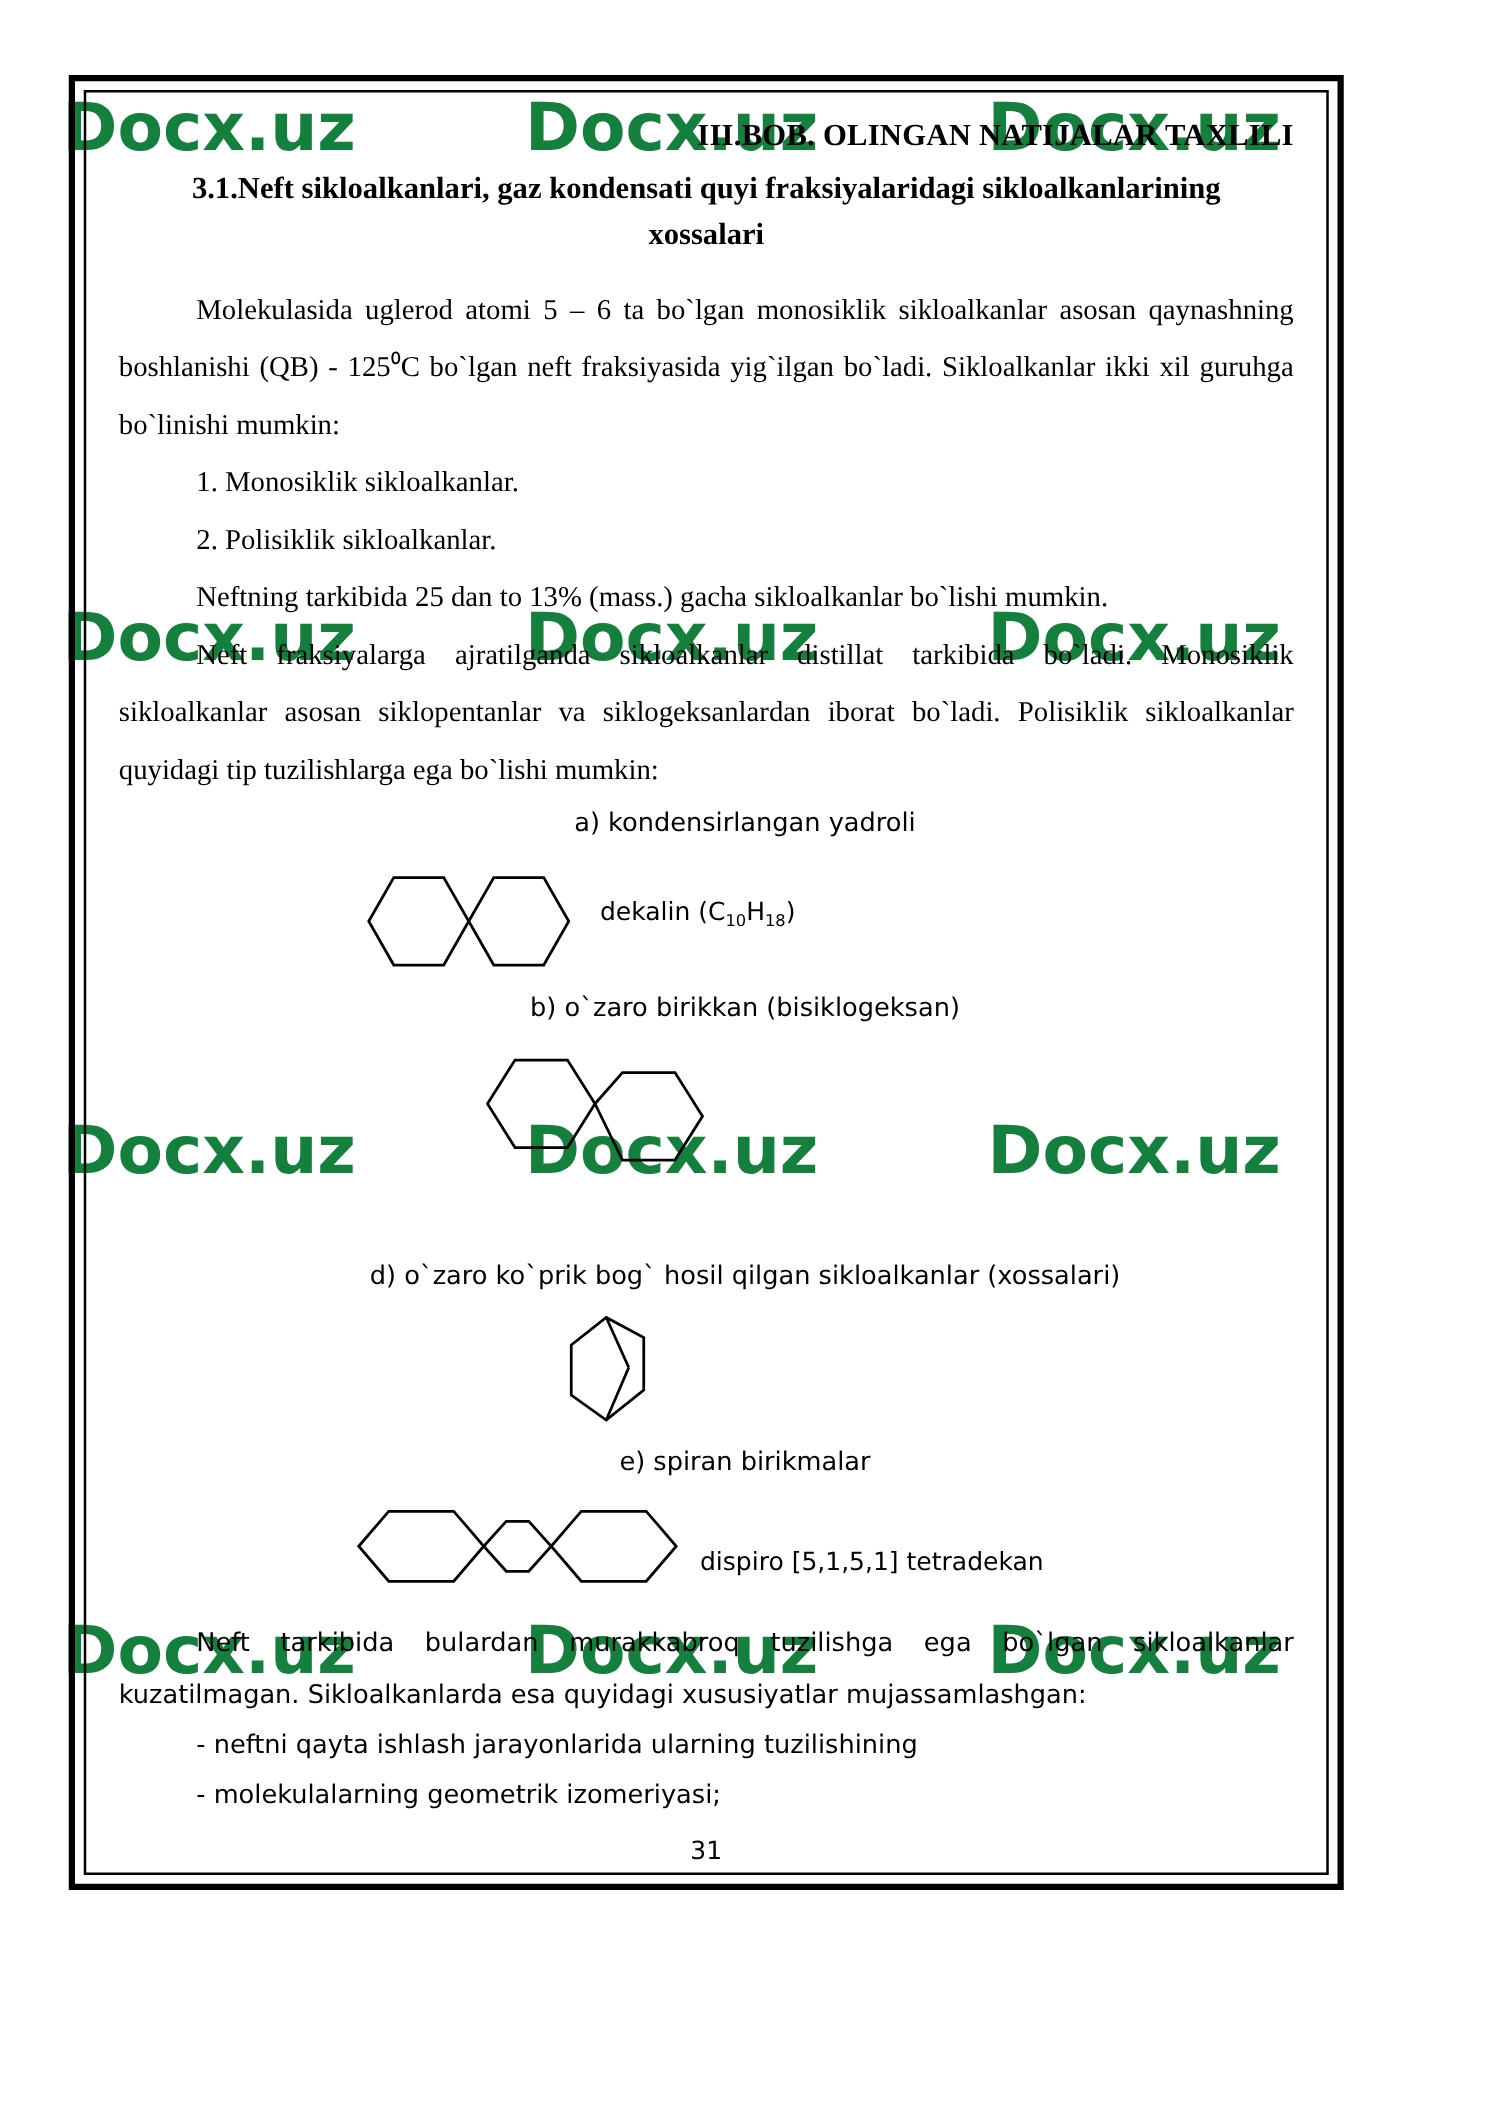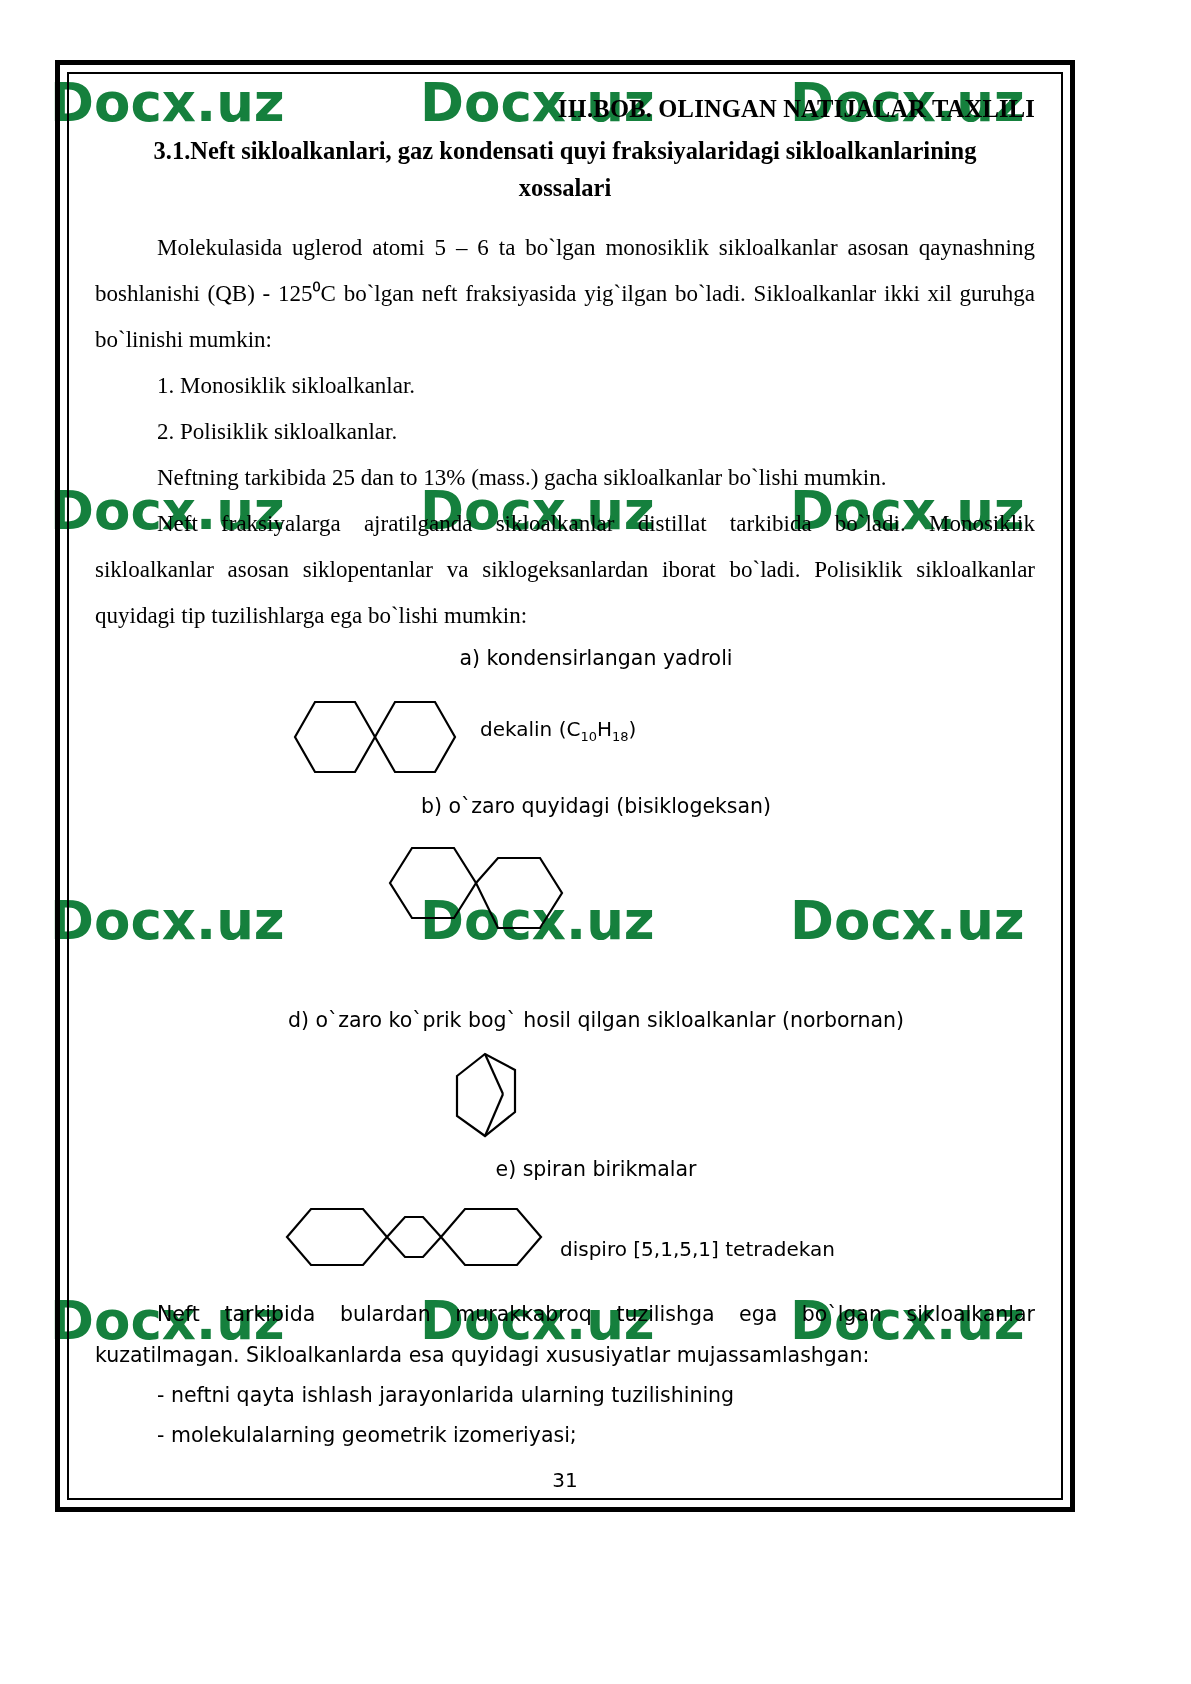--- a/index.html
+++ b/index.html
@@ -188,30 +188,30 @@
     <svg width="300" height="105" style="position:absolute; left:180px; top:8px;">
 
       <polygon points="20,52 40,17 80,17 100,52 80,87 40,87" fill="none" stroke="#000" stroke-width="2.2"></polygon>
       <polygon points="100,52 120,17 160,17 180,52 160,87 120,87" fill="none" stroke="#000" stroke-width="2.2"></polygon>
     </svg>
     <div class="fig-caption" style="left:385px; top:40px;">
       <span>dekalin (C</span><sub>10</sub><span>H</span><sub>18</sub><span>)</span>
     </div>
   </div>
 
-  <p class="label-line">b) o`zaro quyidagi (bisiklogeksan)</p>
+  <p class="label-line">b) o`zaro birikkan (bisiklogeksan)</p>
 
   <div class="fig" style="height:175px">
     <svg width="300" height="120" style="position:absolute; left:275px; top:12px;">
       <polygon points="20,45 42,10 84,10 106,45 84,80 42,80" fill="none" stroke="#000" stroke-width="2.2"></polygon>
       <polygon points="106,45 128,20 170,20 192,55 170,90 128,90" fill="none" stroke="#000" stroke-width="2.2"></polygon>
     </svg>
   </div>
 
-  <p class="label-line">d) o`zaro ko`prik bog` hosil qilgan sikloalkanlar (norbornan)</p>
+  <p class="label-line">d) o`zaro ko`prik bog` hosil qilgan sikloalkanlar (xossalari)</p>
 
   <div class="fig" style="height:110px">
     <svg width="200" height="105" style="position:absolute; left:350px; top:6px;">
       <polygon points="12,30 40,8 70,24 70,66 40,90 12,70" fill="none" stroke="#000" stroke-width="2.2"></polygon>
       <line x1="40" y1="8" x2="58" y2="48" stroke="#000" stroke-width="2.2"></line>
       <line x1="58" y1="48" x2="40" y2="90" stroke="#000" stroke-width="2.2"></line>
     </svg>
   </div>
 
   <p class="label-line">e) spiran birikmalar</p>

